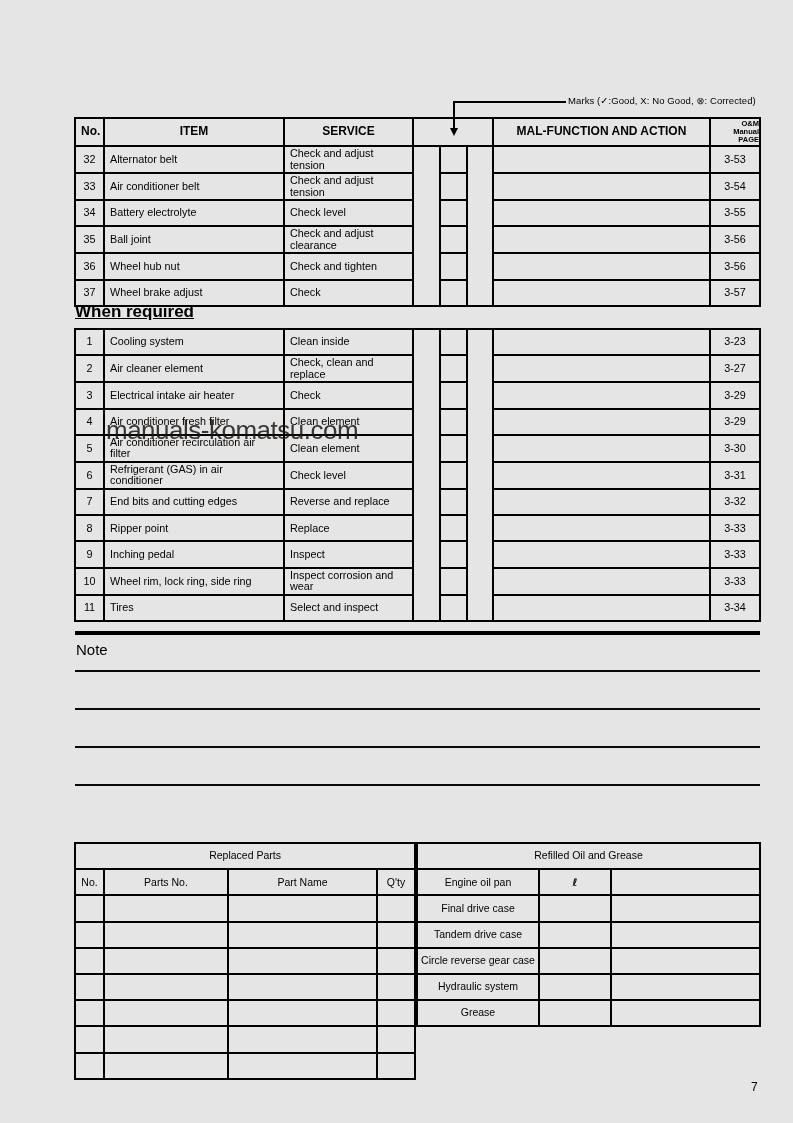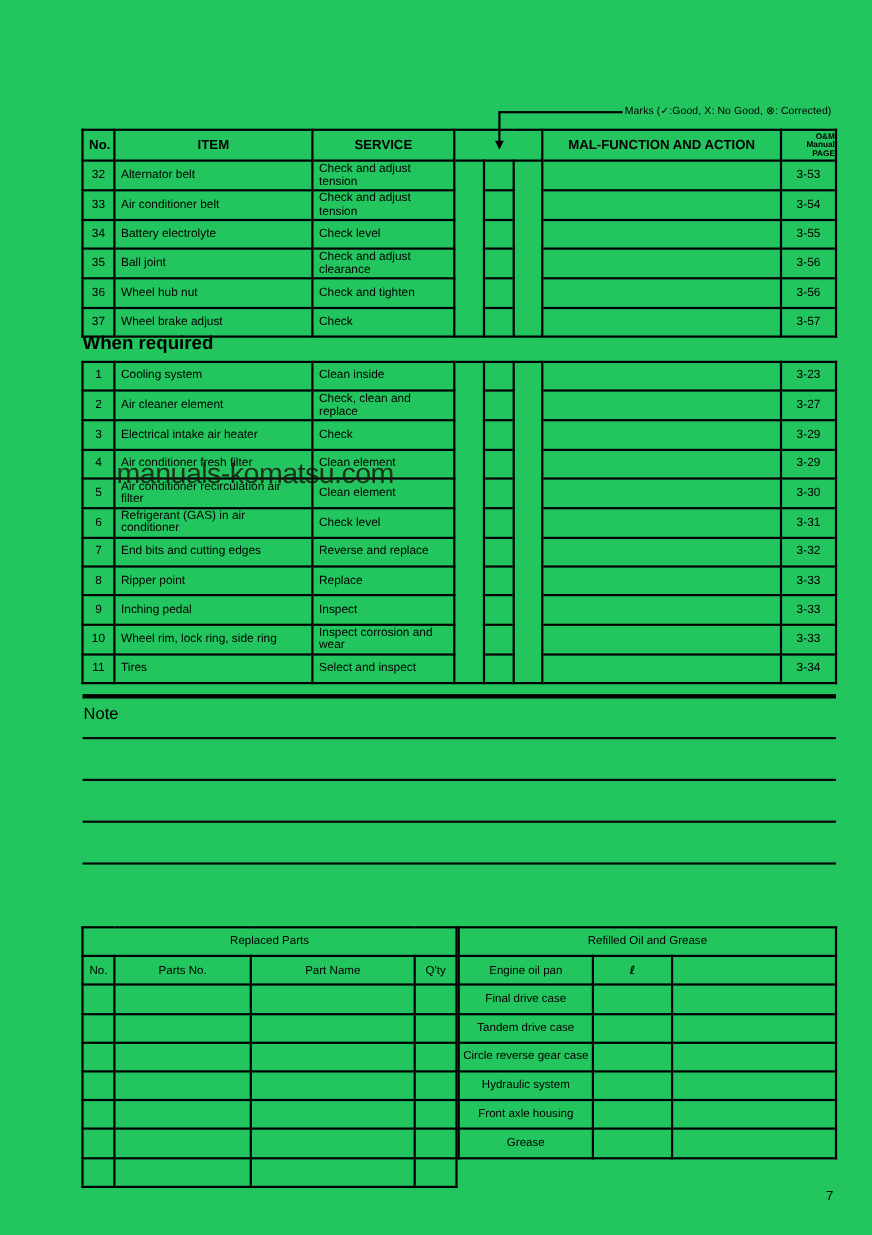--- a/index.html
+++ b/index.html
@@ -1,17 +1,17 @@
 <!DOCTYPE html>
 <html><head>
 <meta charset="utf-8">
 <style>
   html,body { margin:0; padding:0; background:#ffffff; }
   .page {
-    position:relative; width:793px; height:1123px; background:#22c55e;
+    position:relative; width:793px; height:1123px; background:#e5e5e5;
     font-family:"Liberation Sans", sans-serif; color:#000; overflow:hidden;
   }
   
   .callout-text { position:absolute; left:568px; top:95px; font-size:9.5px; white-space:nowrap; letter-spacing:0.1px; }
   .callout-hline { position:absolute; left:454px; top:101px; width:112px; height:1.5px; background:#000; }
   .callout-vline { position:absolute; left:453px; top:101px; width:1.5px; height:28px; background:#000; }
   .callout-arrow { position:absolute; left:450px; top:128px; width:0; height:0;
     border-left:4px solid transparent; border-right:4px solid transparent; border-top:8px solid #000; }
   
   table { border-collapse:collapse; table-layout:fixed;padding-left:39px; }
@@ -19,21 +19,21 @@
            vertical-align:middle; overflow:hidden; font-weight:normal; text-align:left; }
   .t-main { position:absolute; left:74px; width:687px; }
   .t-main tr { height:26.3px; }
   .t-main thead tr { height:26px; }
   .th-main { font-size:12px; font-weight:bold; text-align:center; }
   .th-page { font-size:7.5px; line-height:8px; font-weight:bold; text-align:right; white-space:pre-line; padding:1px 0; }
   .c-no   { text-align:center; }
   .c-page { text-align:center; }
   .c-mark { padding:0; }
   
-  .when-required { position:absolute; left:75px; top:302px; font-size:17px; font-weight:bold; }
+  .when-required { position:absolute; left:75px; top:302px; font-size:17px; font-weight:bold;text-decoration:underline; }
   
   .note-bar   { position:absolute; left:75px; top:631px; width:685px; height:4px; background:#000; }
   .note-title { position:absolute; left:76px; top:641px; font-size:15px; }
   .note-line  { position:absolute; left:75px; width:685px; height:1.8px; background:#0a0a0a; }
   
   .t-bottom { position:absolute; top:842px; }
   .t-bottom tr { height:26.2px;margin-top:36px; }
   .t-bottom td { font-size:10.5px; text-align:center; }
   .t-left  { left:74px;  width:342px; }
   .t-right { left:416px; width:345px; }
@@ -340,25 +340,20 @@
         <td class="cell-oil-label">Circle reverse gear case</td>
         <td></td>
         <td></td>
       </tr>
       <tr>
         <td class="cell-oil-label">Hydraulic system</td>
         <td></td>
         <td></td>
       </tr>
       <tr>
-        <td class="cell-oil-label">Front axle housing</td>
-        <td></td>
-        <td></td>
-      </tr>
-      <tr>
         <td class="cell-oil-label">Grease</td>
         <td></td>
         <td></td>
       </tr>
     </tbody>
   </table>
 
   <div class="page-number">7</div>
 
 </div>

